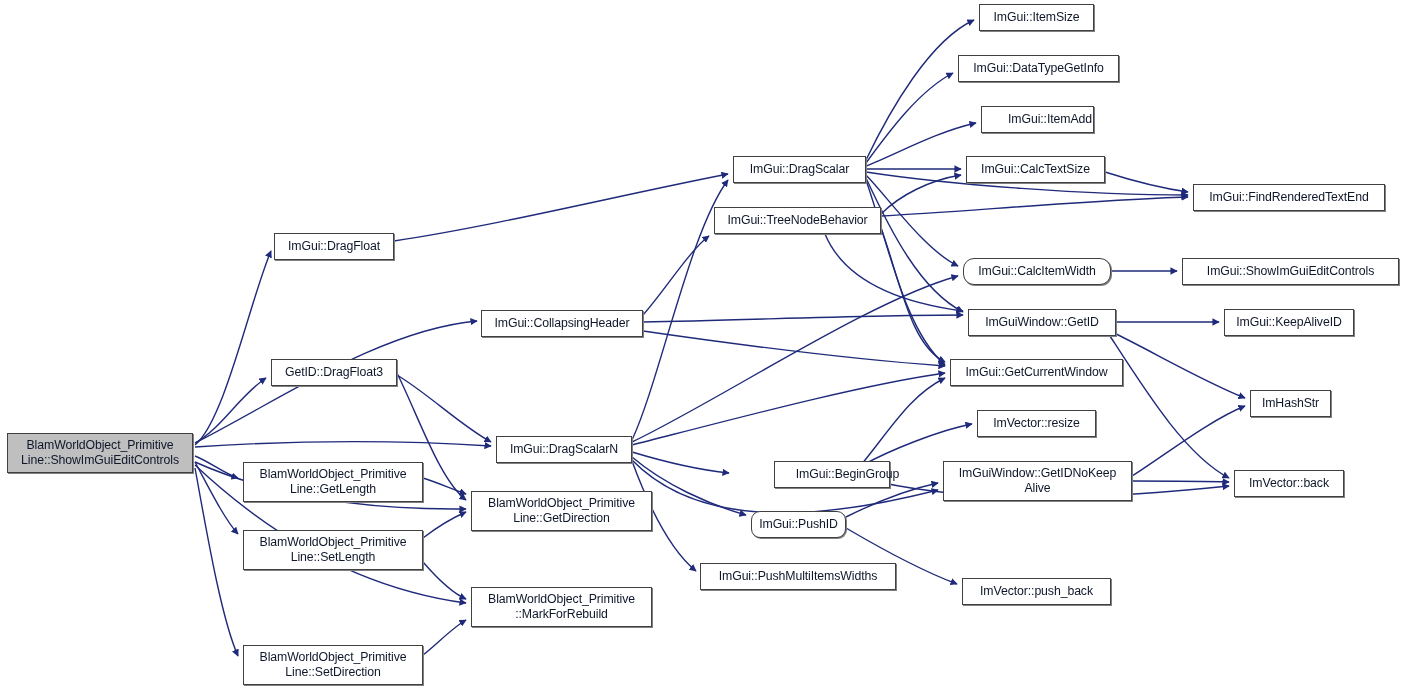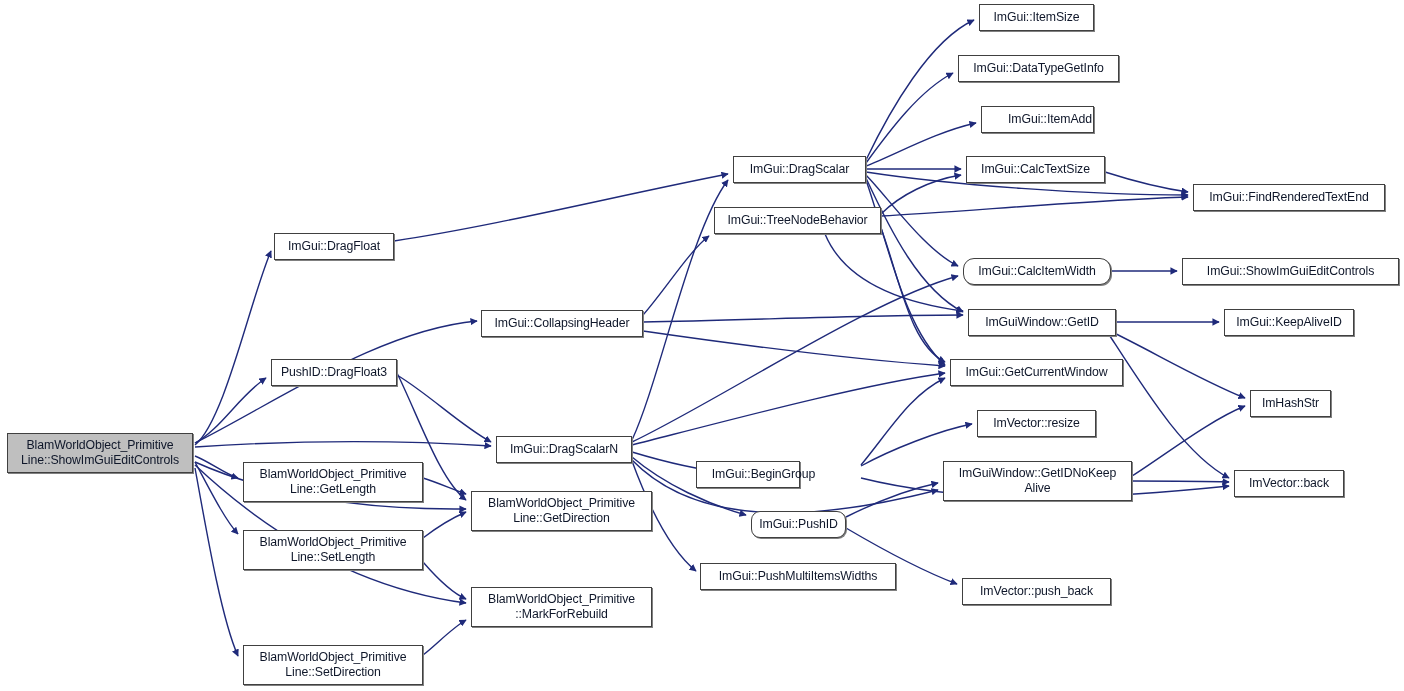--- a/index.html
+++ b/index.html
@@ -106,36 +106,36 @@
         <path d="M 423 478 C 436 482, 452 489, 466 494" marker-end="url(#arrow)"></path>
         <path d="M 423 538 C 436 528, 452 518, 466 512" marker-end="url(#arrow)"></path>
         <path d="M 423 562 C 436 577, 452 593, 466 599" marker-end="url(#arrow)"></path>
         <path d="M 423 655 C 436 645, 452 628, 466 620" marker-end="url(#arrow)"></path>
       </g>
   </svg>
   <div id="node-layer">
       <div class="node root" style="left: 7px; top: 433px; width: 186px; height: 40px; background: rgb(191, 191, 191); border-color: rgb(64, 64, 64);">BlamWorldObject_Primitive
 Line::ShowImGuiEditControls</div>
       <div class="node" style="left: 274px; top: 233px; width: 120px; height: 27px; background: rgb(255, 255, 255); border-color: rgb(64, 64, 64);">ImGui::DragFloat</div>
-      <div class="node" style="left: 271px; top: 359px; width: 126px; height: 27px; background: rgb(255, 255, 255); border-color: rgb(64, 64, 64);">PushID::DragFloat3</div>
+      <div class="node" style="left: 271px; top: 359px; width: 126px; height: 27px; background: rgb(255, 255, 255); border-color: rgb(64, 64, 64);">GetID::DragFloat3</div>
       <div class="node" style="left: 243px; top: 462px; width: 180px; height: 40px; background: rgb(255, 255, 255); border-color: rgb(64, 64, 64);">BlamWorldObject_Primitive
 Line::GetLength</div>
       <div class="node" style="left: 243px; top: 530px; width: 180px; height: 40px; background: rgb(255, 255, 255); border-color: rgb(64, 64, 64);">BlamWorldObject_Primitive
 Line::SetLength</div>
       <div class="node" style="left: 243px; top: 645px; width: 180px; height: 40px; background: rgb(255, 255, 255); border-color: rgb(64, 64, 64);">BlamWorldObject_Primitive
 Line::SetDirection</div>
       <div class="node" style="left: 481px; top: 310px; width: 162px; height: 27px; background: rgb(255, 255, 255); border-color: rgb(64, 64, 64);">ImGui::CollapsingHeader</div>
       <div class="node" style="left: 496px; top: 436px; width: 136px; height: 27px; background: rgb(255, 255, 255); border-color: rgb(64, 64, 64);">ImGui::DragScalarN</div>
       <div class="node" style="left: 471px; top: 491px; width: 181px; height: 40px; background: rgb(255, 255, 255); border-color: rgb(64, 64, 64);">BlamWorldObject_Primitive
 Line::GetDirection</div>
       <div class="node" style="left: 471px; top: 587px; width: 181px; height: 40px; background: rgb(255, 255, 255); border-color: rgb(64, 64, 64);">BlamWorldObject_Primitive
 ::MarkForRebuild</div>
       <div class="node" style="left: 733px; top: 156px; width: 133px; height: 27px; background: rgb(255, 255, 255); border-color: rgb(64, 64, 64);">ImGui::DragScalar</div>
       <div class="node" style="left: 714px; top: 207px; width: 167px; height: 27px; background: rgb(255, 255, 255); border-color: rgb(64, 64, 64);">ImGui::TreeNodeBehavior</div>
-      <div class="node" style="left: 696px; top: 461px; width: 104px; height: 27px; background: rgb(255, 255, 255); border-color: rgb(64, 64, 64); padding-left: 31px;">ImGui::BeginGroup</div>
+      <div class="node" style="left: 774px; top: 461px; width: 116px; height: 27px; background: rgb(255, 255, 255); border-color: rgb(64, 64, 64); padding-left: 31px;">ImGui::BeginGroup</div>
       <div class="node" style="left: 751px; top: 511px; width: 95px; height: 27px; background: rgb(255, 255, 255); border-color: rgb(64, 64, 64); border-radius: 9px;">ImGui::PushID</div>
       <div class="node" style="left: 700px; top: 563px; width: 196px; height: 27px; background: rgb(255, 255, 255); border-color: rgb(64, 64, 64);">ImGui::PushMultiItemsWidths</div>
       <div class="node" style="left: 979px; top: 4px; width: 115px; height: 27px; background: rgb(255, 255, 255); border-color: rgb(64, 64, 64);">ImGui::ItemSize</div>
       <div class="node" style="left: 958px; top: 55px; width: 161px; height: 27px; background: rgb(255, 255, 255); border-color: rgb(64, 64, 64);">ImGui::DataTypeGetInfo</div>
       <div class="node" style="left: 981px; top: 106px; width: 113px; height: 27px; background: rgb(255, 255, 255); border-color: rgb(64, 64, 64); padding-left: 25px;">ImGui::ItemAdd</div>
       <div class="node" style="left: 966px; top: 156px; width: 139px; height: 27px; background: rgb(255, 255, 255); border-color: rgb(64, 64, 64);">ImGui::CalcTextSize</div>
       <div class="node" style="left: 963px; top: 258px; width: 148px; height: 27px; background: rgb(255, 255, 255); border-color: rgb(64, 64, 64); border-radius: 11px;">ImGui::CalcItemWidth</div>
       <div class="node" style="left: 968px; top: 309px; width: 148px; height: 27px; background: rgb(255, 255, 255); border-color: rgb(64, 64, 64);">ImGuiWindow::GetID</div>
       <div class="node" style="left: 950px; top: 359px; width: 173px; height: 27px; background: rgb(255, 255, 255); border-color: rgb(64, 64, 64);">ImGui::GetCurrentWindow</div>
       <div class="node" style="left: 977px; top: 410px; width: 119px; height: 27px; background: rgb(255, 255, 255); border-color: rgb(64, 64, 64);">ImVector::resize</div>

